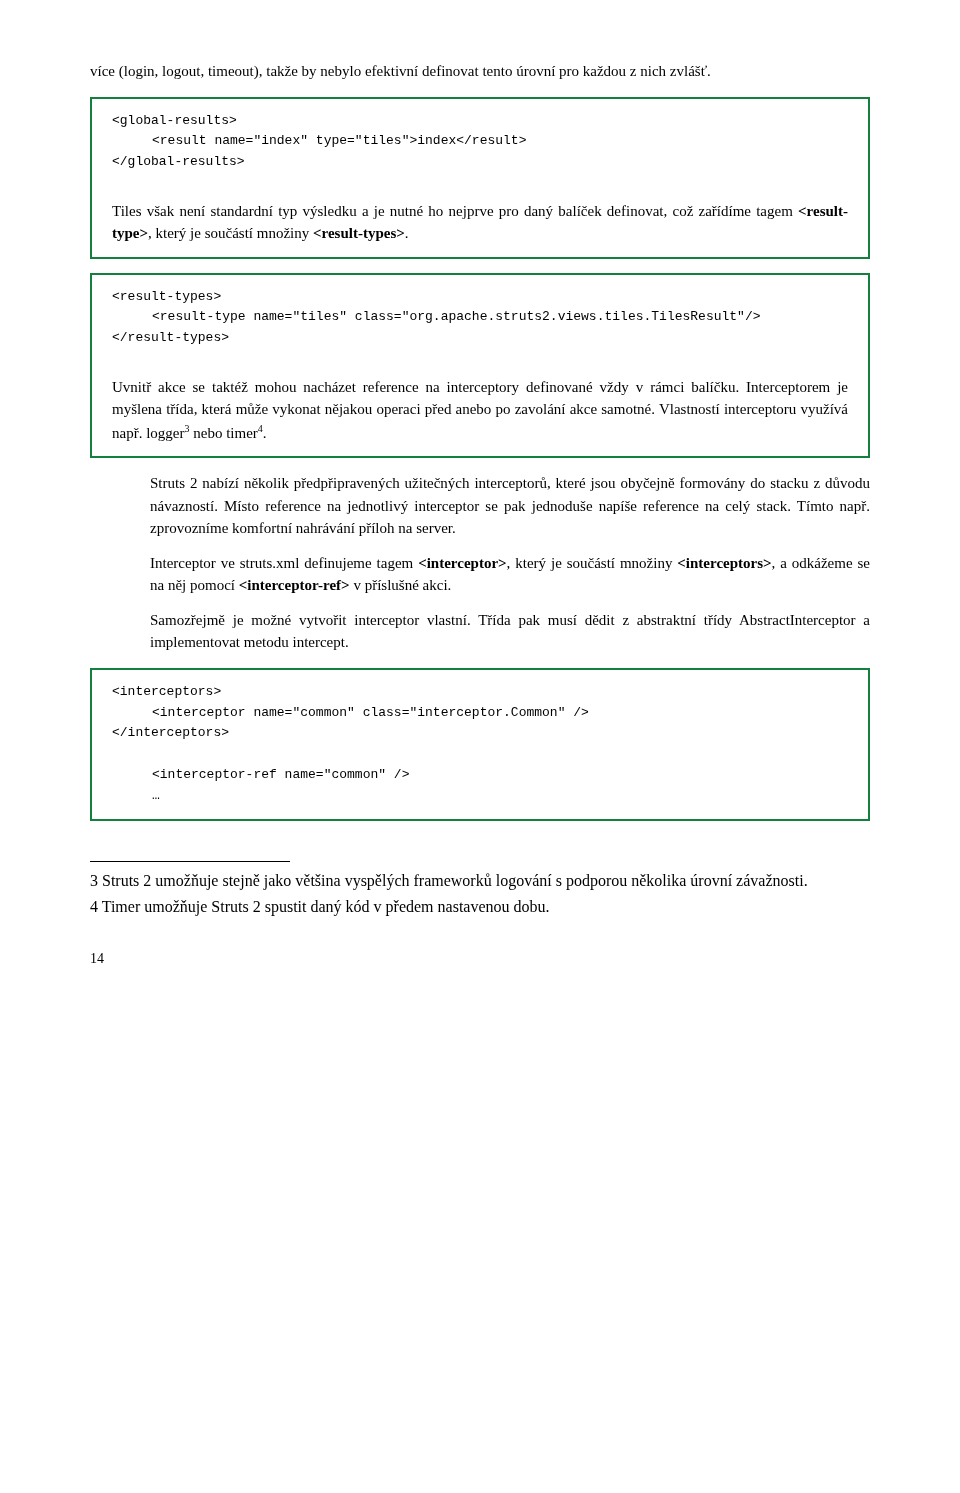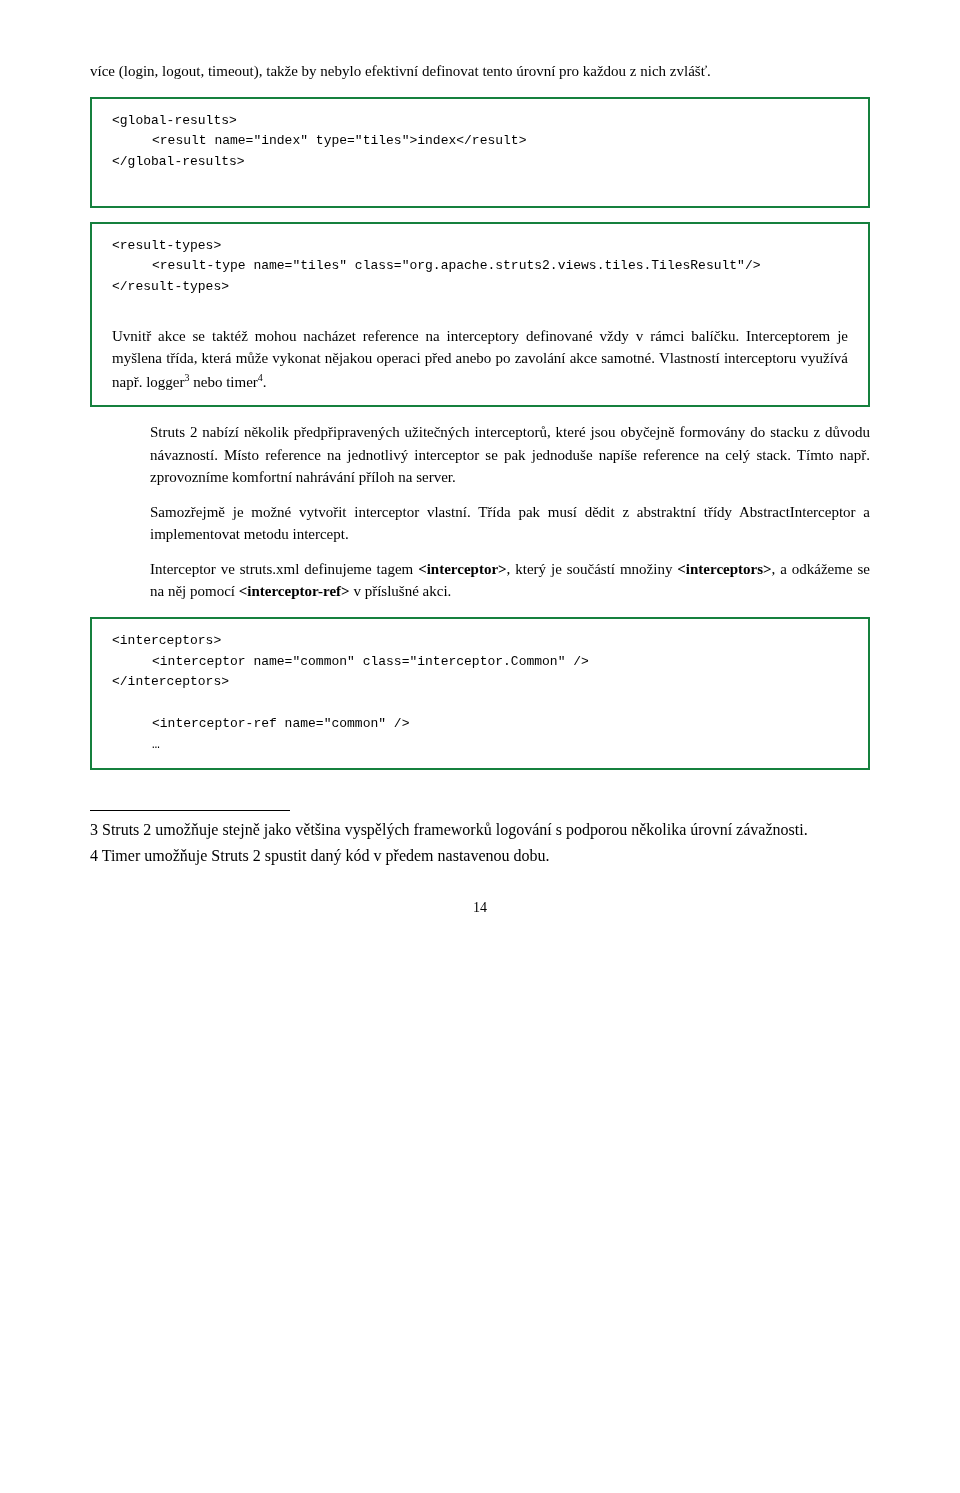--- a/index.html
+++ b/index.html
@@ -64,21 +64,21 @@
       margin-bottom: 8px;
     }
 
     .footnote-text {
       font-size: 16px;
       line-height: 1.4;
       margin-bottom: 4px;
     }
 
     .page-number {
-      text-align: center;
+      text-align: left;
       font-size: 14px;
       margin-top: 30px;
     }
   </style>
 </head>
 <body>
 
 <div class="page">
 
   <p class="intro-paragraph">
@@ -89,20 +89,23 @@
     <div>
       <span>&lt;global-results&gt;</span>
     </div>
     <div class="code-indent">
       <span>&lt;result name="index" type="tiles"&gt;index&lt;/result&gt;</span>
     </div>
     <div>
       <span>&lt;/global-results&gt;</span>
     </div>
     <br>
+    <div style="font-family: 'Times New Roman', Times, serif; font-size: 15px; line-height: 1.5; text-align: justify; margin-top: 6px;">
+      Tiles však není standardní typ výsledku a je nutné ho nejprve pro daný balíček definovat, což zařídíme tagem <strong>&lt;result-type&gt;</strong>, který je součástí množiny <strong>&lt;result-types&gt;</strong>.
+    </div>
   </div>
 
   <div class="code-block">
     <div>
       <span>&lt;result-types&gt;</span>
     </div>
     <div class="code-indent">
       <span>&lt;result-type name="tiles" class="org.apache.struts2.views.tiles.TilesResult"/&gt;</span>
     </div>
     <div>
@@ -112,25 +115,25 @@
     <div style="font-family: 'Times New Roman', Times, serif; font-size: 15px; line-height: 1.5; text-align: justify; margin-top: 6px;">
       Uvnitř akce se taktéž mohou nacházet reference na interceptory definované vždy v rámci balíčku. Interceptorem je myšlena třída, která může vykonat nějakou operaci před anebo po zavolání akce samotné. Vlastností interceptoru využívá např. logger<sup>3</sup> nebo timer<sup>4</sup>.
     </div>
   </div>
 
   <p class="body-paragraph-indented">
     <span>Struts 2 nabízí několik předpřipravených užitečných interceptorů, které jsou obyčejně formovány do stacku z důvodu návazností. Místo reference na jednotlivý interceptor se pak jednoduše napíše reference na celý stack. Tímto např. zprovozníme komfortní nahrávání příloh na server.</span>
   </p>
 
   <p class="body-paragraph-indented">
-    <span>Samozřejmě je možné vytvořit interceptor vlastní. Třída pak musí dědit z abstraktní třídy AbstractInterceptor a implementovat metodu intercept.</span>
+    Interceptor ve struts.xml definujeme tagem <strong>&lt;interceptor&gt;</strong>, který je součástí množiny <strong>&lt;interceptors&gt;</strong>, a odkážeme se na něj pomocí <strong>&lt;interceptor-ref&gt;</strong> v příslušné akci.
   </p>
 
   <p class="body-paragraph-indented">
-    Interceptor ve struts.xml definujeme tagem <strong>&lt;interceptor&gt;</strong>, který je součástí množiny <strong>&lt;interceptors&gt;</strong>, a odkážeme se na něj pomocí <strong>&lt;interceptor-ref&gt;</strong> v příslušné akci.
+    <span>Samozřejmě je možné vytvořit interceptor vlastní. Třída pak musí dědit z abstraktní třídy AbstractInterceptor a implementovat metodu intercept.</span>
   </p>
 
   <div class="code-block">
     <div>
       <span>&lt;interceptors&gt;</span>
     </div>
     <div class="code-indent">
       <span>&lt;interceptor name="common" class="interceptor.Common" /&gt;</span>
     </div>
     <div>

